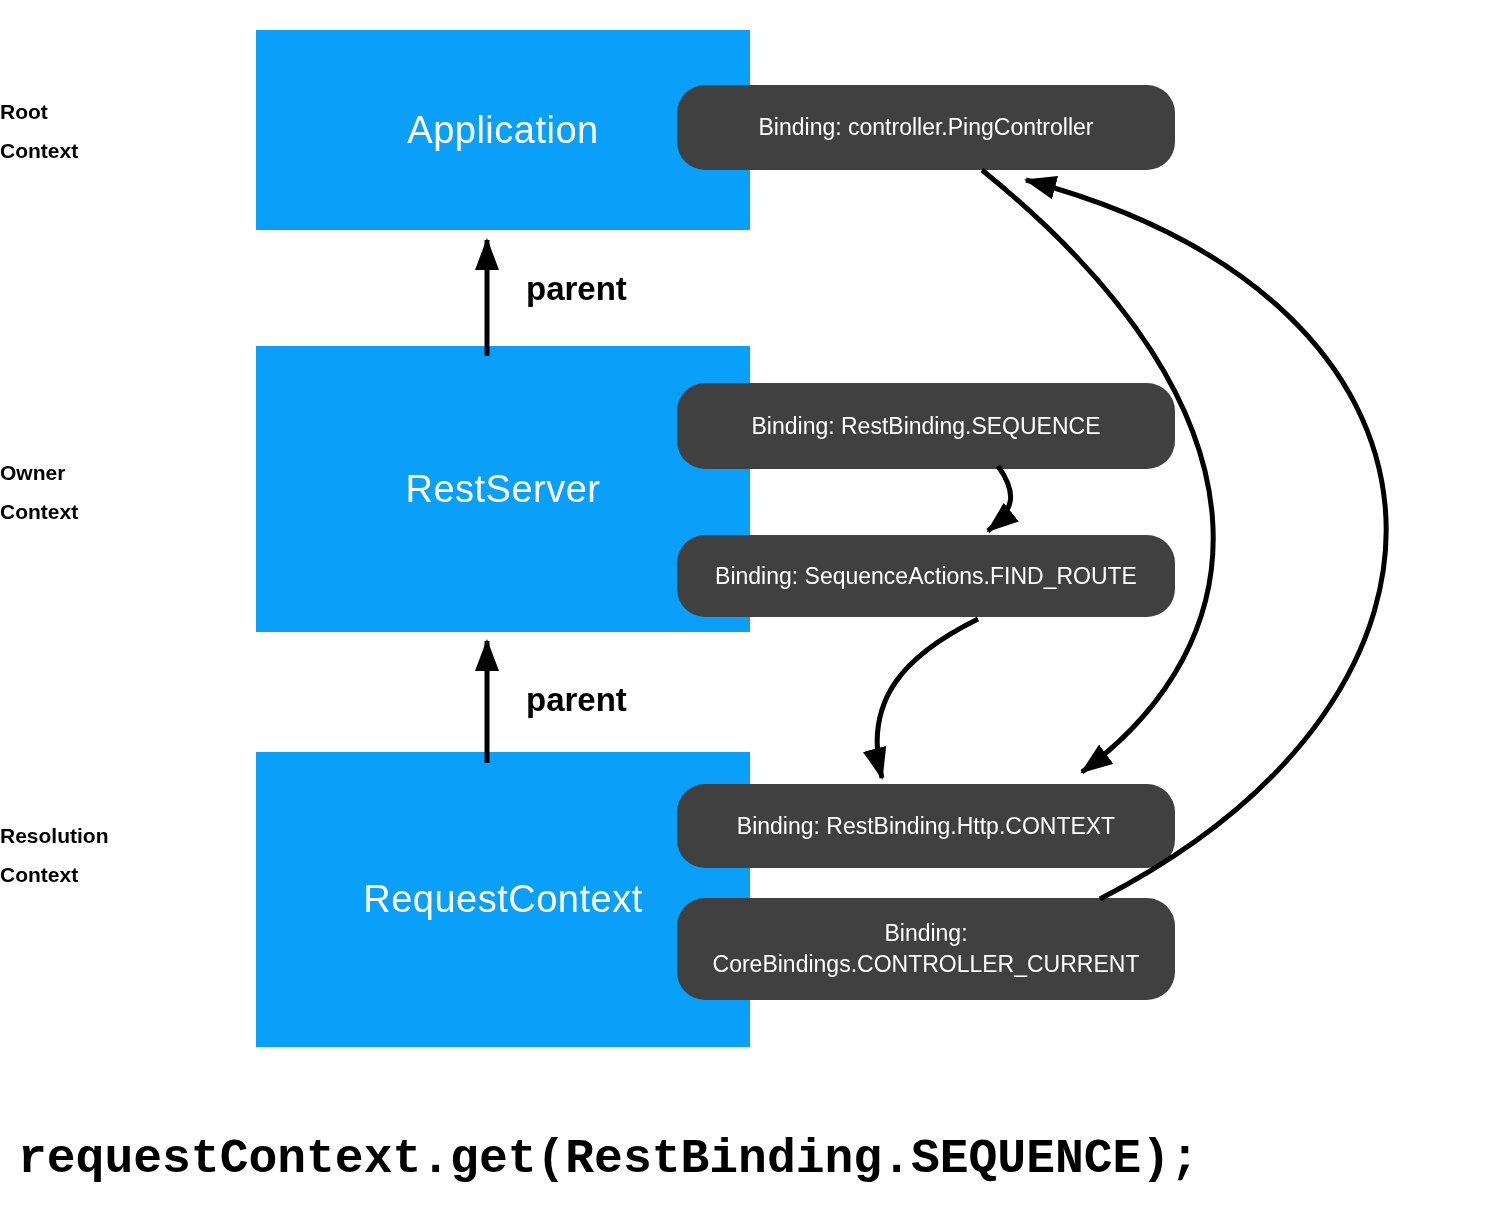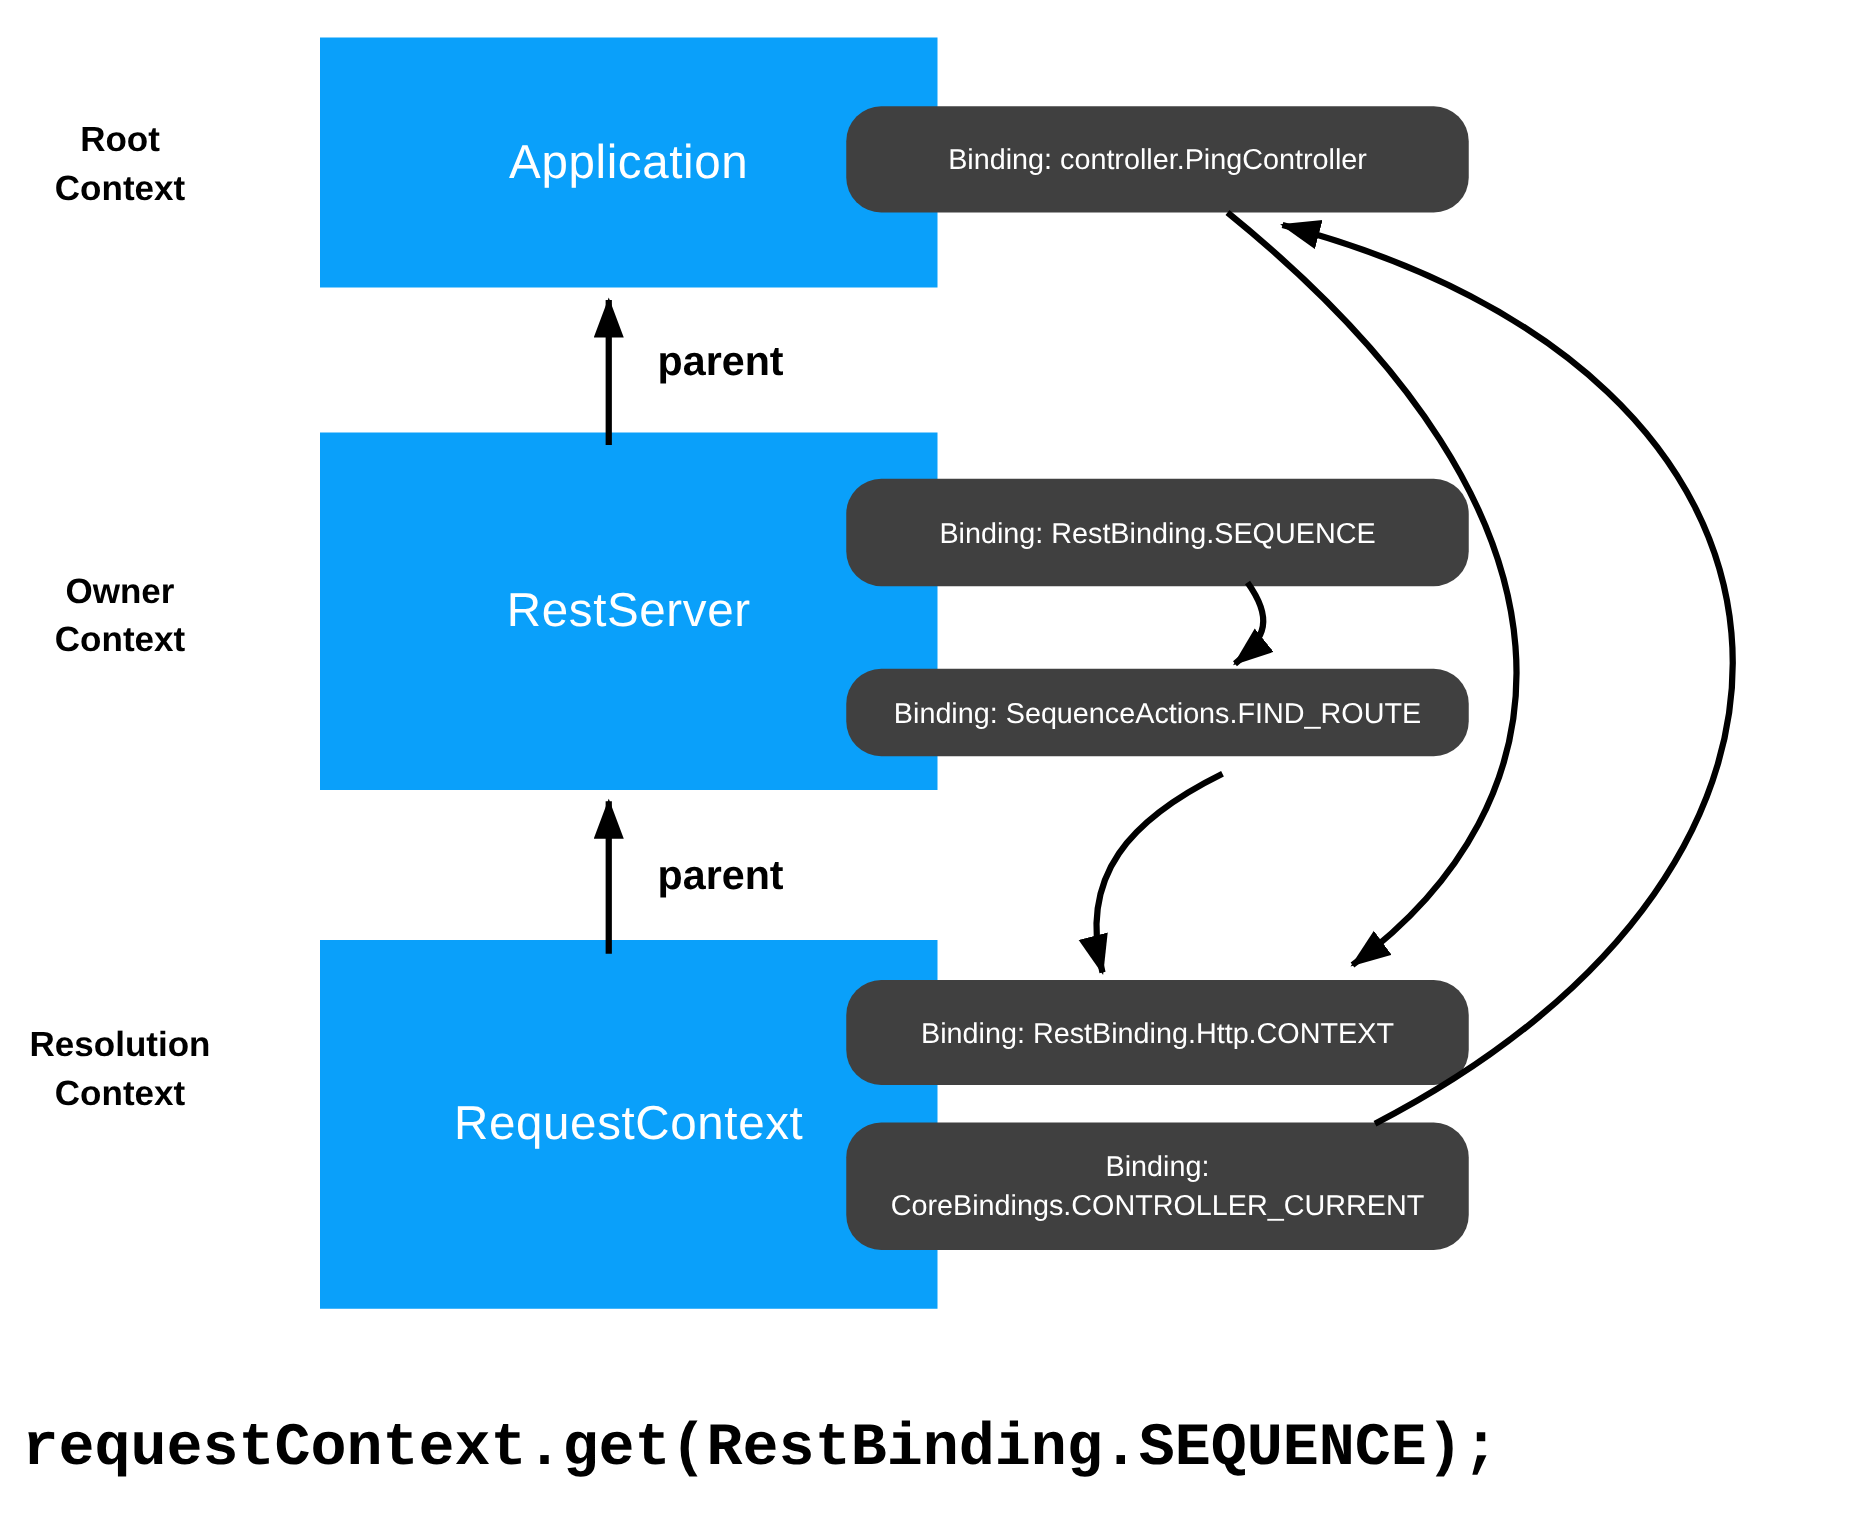--- a/index.html
+++ b/index.html
@@ -10,23 +10,23 @@
     background: #ffffff;
     overflow: hidden;
     font-family: "Liberation Sans", sans-serif;
   }
 
   
   .ctx-label {
     position: absolute;
     left: 0;
     width: 192px;
-    text-align: center;
+    text-align: left;
     font-weight: 700;
-    font-size: 28px;
+    font-size: 21px;
     line-height: 39px;
     color: #000000;
   }
   .ctx-label span { display: block; }
   .ctx-label.root       { top: 92px; }
   .ctx-label.owner      { top: 453px; }
   .ctx-label.resolution { top: 816px; }
 
   
   .ctx-box {
@@ -59,21 +59,21 @@
     align-items: center;
     justify-content: center;
     text-align: center;
     font-size: 23px;
     line-height: 31px;
     box-sizing: border-box;
   }
   .pill span { display: block; }
   .pill.ping    { top: 85px;  height: 85px;  }
   .pill.seq     { top: 383px; height: 86px;  }
-  .pill.find    { top: 535px; height: 70px;  }
+  .pill.find    { top: 535px; height: 82px;  }
   .pill.httpctx { top: 784px; height: 84px;  }
   .pill.current { top: 898px; height: 102px; }
 
   
   .parent-label {
     position: absolute;
     left: 503px;
     font-size: 33px;
     font-weight: 700;
     color: #000000;

